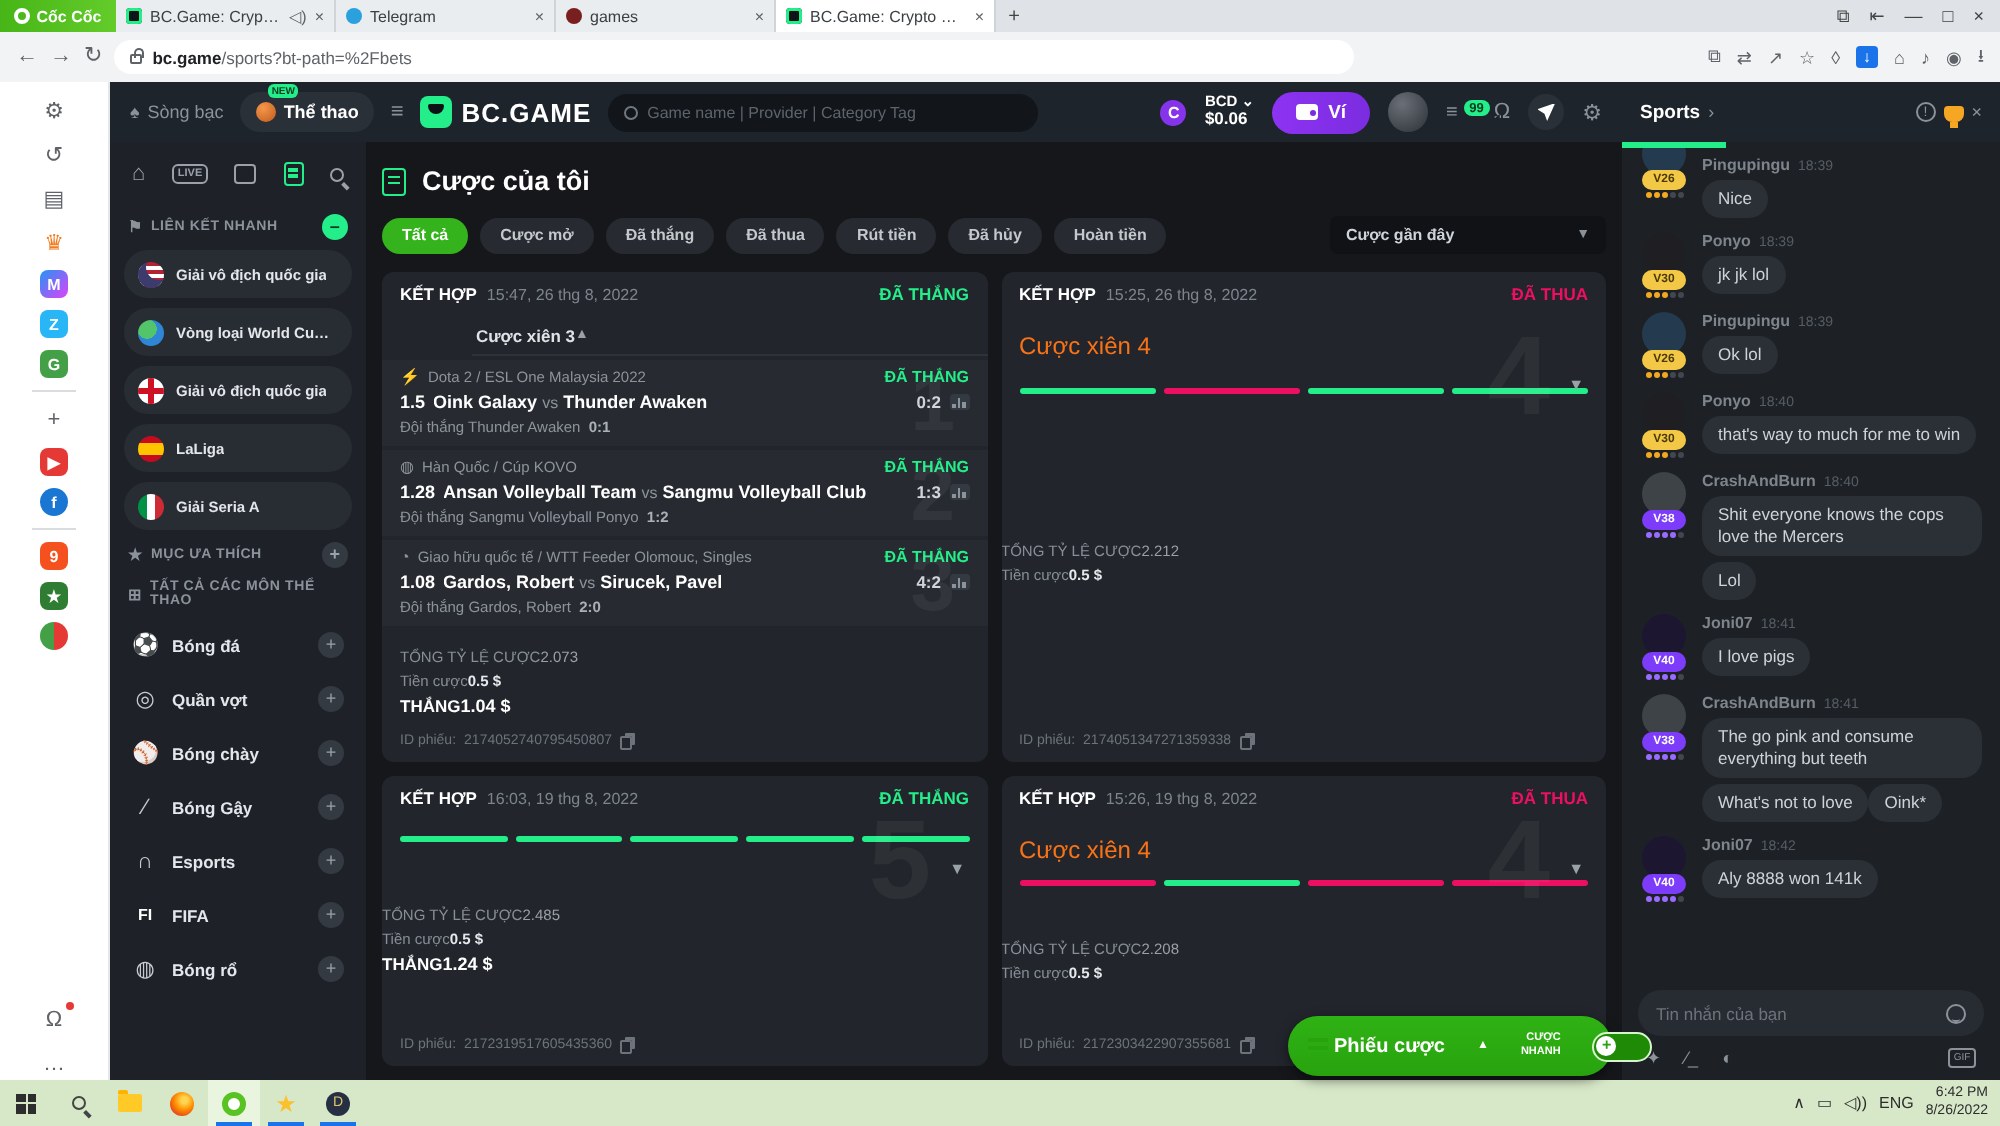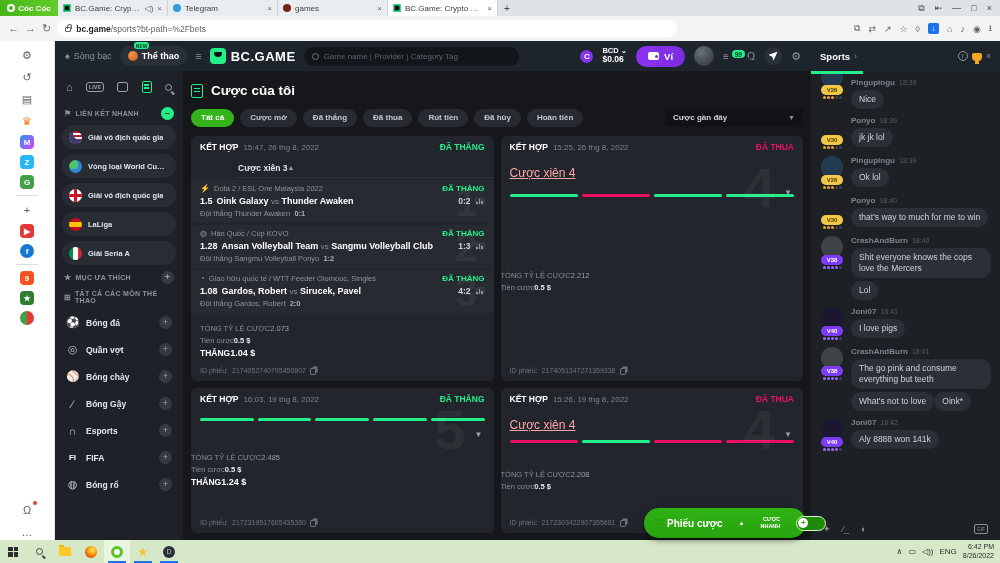--- a/index.html
+++ b/index.html
@@ -145,21 +145,21 @@
   .leg .l3 b { color:#aab0b7; font-weight:bold; }
   .ghostleg { position:absolute; right:16px; top:2px; font-size:40px; font-weight:bold; color:rgba(255,255,255,0.05); line-height:1; }
   .csummary { padding:5px 9px 3px; margin-top:auto; }
   .srow { display:flex; justify-content:flex-start; font-size:7.5px; color:#878e96; margin-bottom:3px; }
   .srow .v { color:#9aa0a6; }
   .srow .vw { color:#e6e9ec; font-weight:bold; }
   .srow.big { color:#fff; font-size:8.5px; font-weight:bold; }
   .srow.big .v { color:#fff; font-weight:bold; font-size:9px; }
   .idrow { display:flex; align-items:center; gap:4px; color:#6c737b; font-size:7px; padding:2px 9px 6px; }
   .copyic { width:6px; height:7px; border:1px solid #6c737b; border-radius:1px; box-shadow:2px -2px 0 -0.5px #6c737b; margin-top:2px; }
-  .coll-title { color:#fca5a5; font-size:12px; padding:8px 9px 0;text-decoration:underline; }
+  .coll-title { color:#f97316; font-size:12px; padding:8px 9px 0; }
   .ghostbig { position:absolute; right:28px; top:24px; font-size:56px; font-weight:bold; color:rgba(255,255,255,0.05); line-height:1; }
   .collcar { position:absolute; right:11px; top:52px; color:#9aa1a8; font-size:8px; }
   .segbar { display:flex; gap:4px; padding:0 9px; margin-top:14px; }
   .seg { flex:1; height:3px; border-radius:2px; }
   .colltots { padding:5px 0 0; }
   .idbottom { margin-top:auto; }
 
   .betslip { position:absolute; right:194px; bottom:25px; height:30px; width:162px; background:linear-gradient(180deg,#2fb214,#28a30e); border-radius:16px; display:flex; align-items:center; gap:16px; padding:0 8px 0 7px; box-shadow:0 2px 6px rgba(0,0,0,0.5); z-index:5; }
   .bsdoc { width:16px; height:16px; background:#fff; border-radius:4px; position:relative; }
   .bsdoc:after { content:""; position:absolute; left:3px; top:4px; width:10px; height:2px; background:#28a30e; box-shadow:0 4px 0 #28a30e; }
@@ -757,20 +757,24 @@
                 <i class="f"></i>
                 <i class="f"></i>
                 <i class="f"></i>
                 <i class="f"></i>
                 <i></i>
               </span>
             </div>
           <div class="mright"><div class="mname"><span>Joni07</span><span class="mtime">18:42</span></div><span class="bubble">Aly 8888 won 141k</span></div>
         </div>
       </div>
+      <div class="chatinput">
+          <span class="ph">Tin nhắn của bạn</span>
+          <span class="smiley"></span>
+        </div>
       <div class="chattools">
         <span>✦</span>
         <span>⁄_</span>
         <span>◐</span>
         <span class="gifk">GIF</span>
       </div>
     </div>
   </div>
 
   <div class="betslip">

